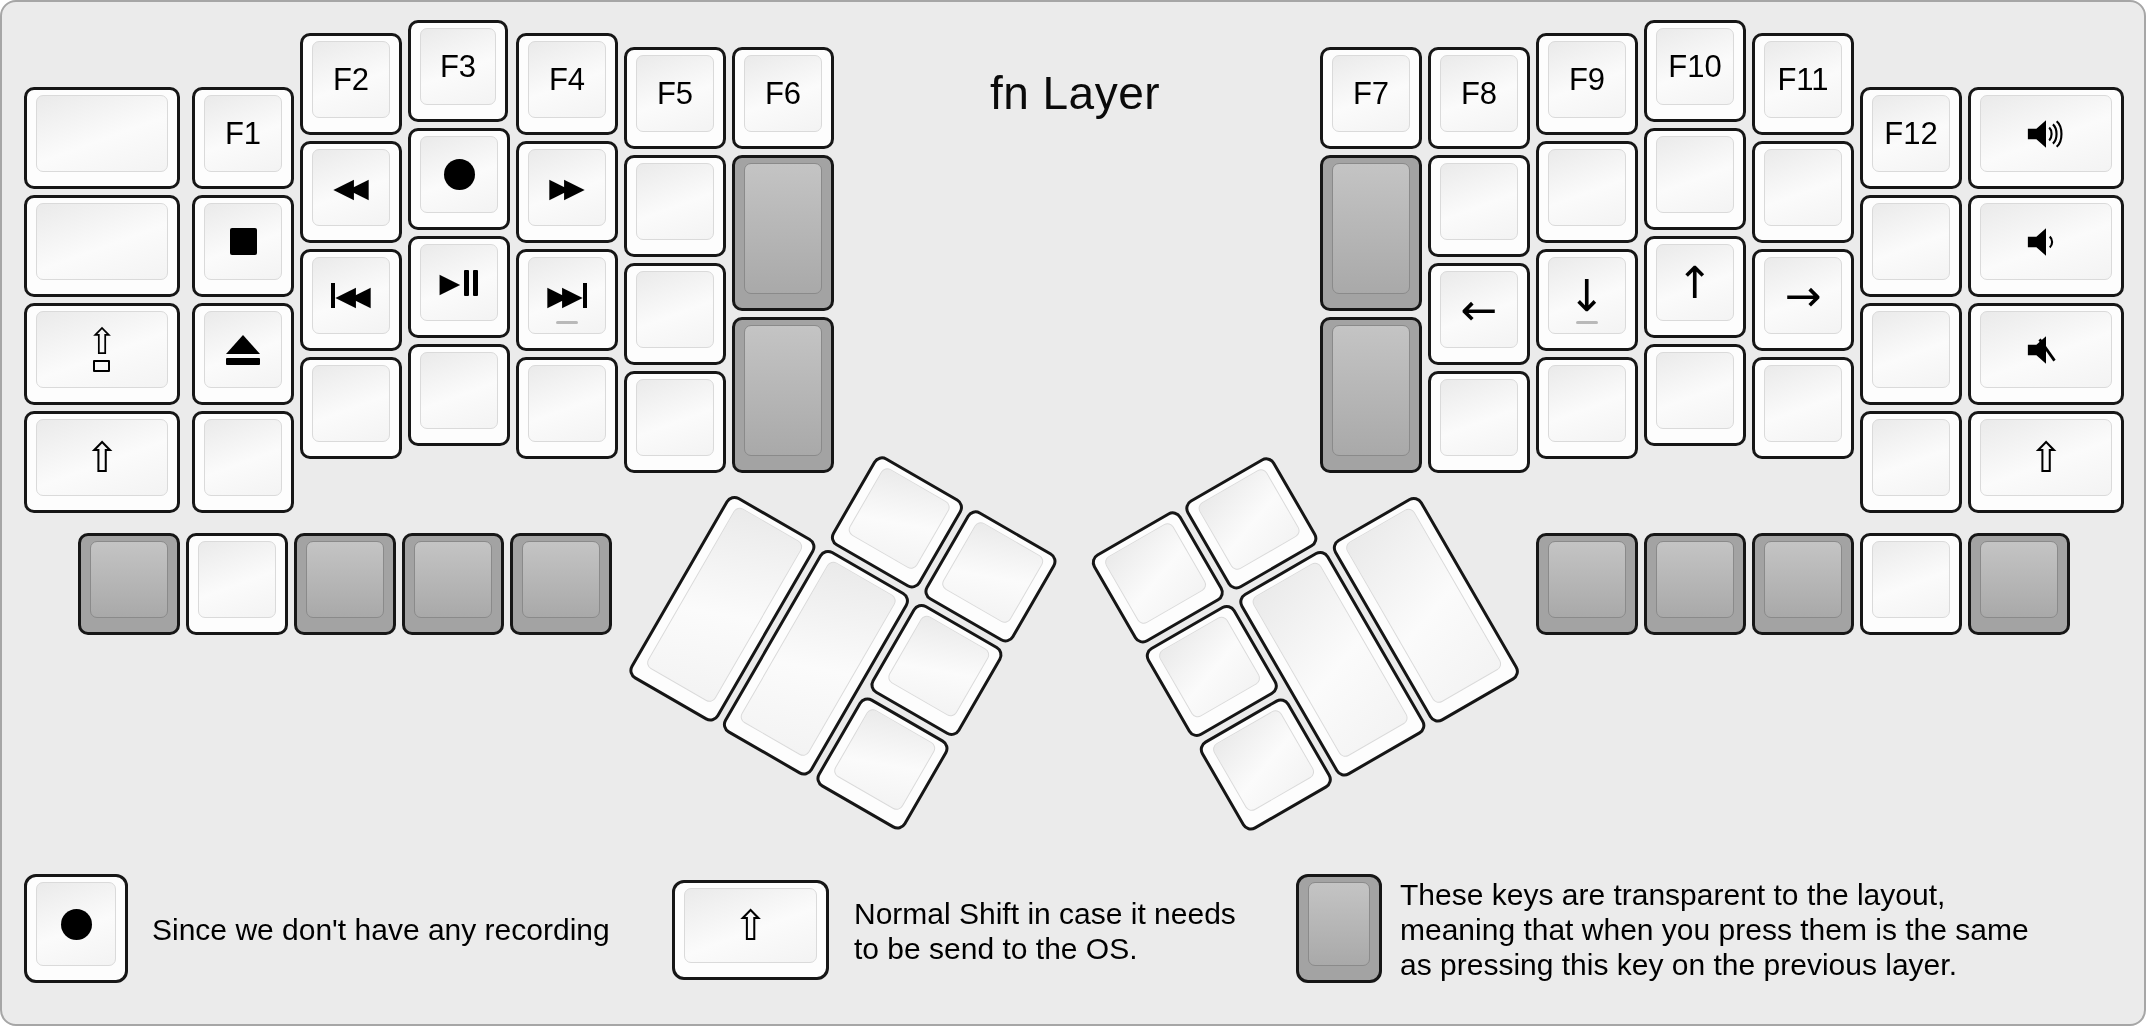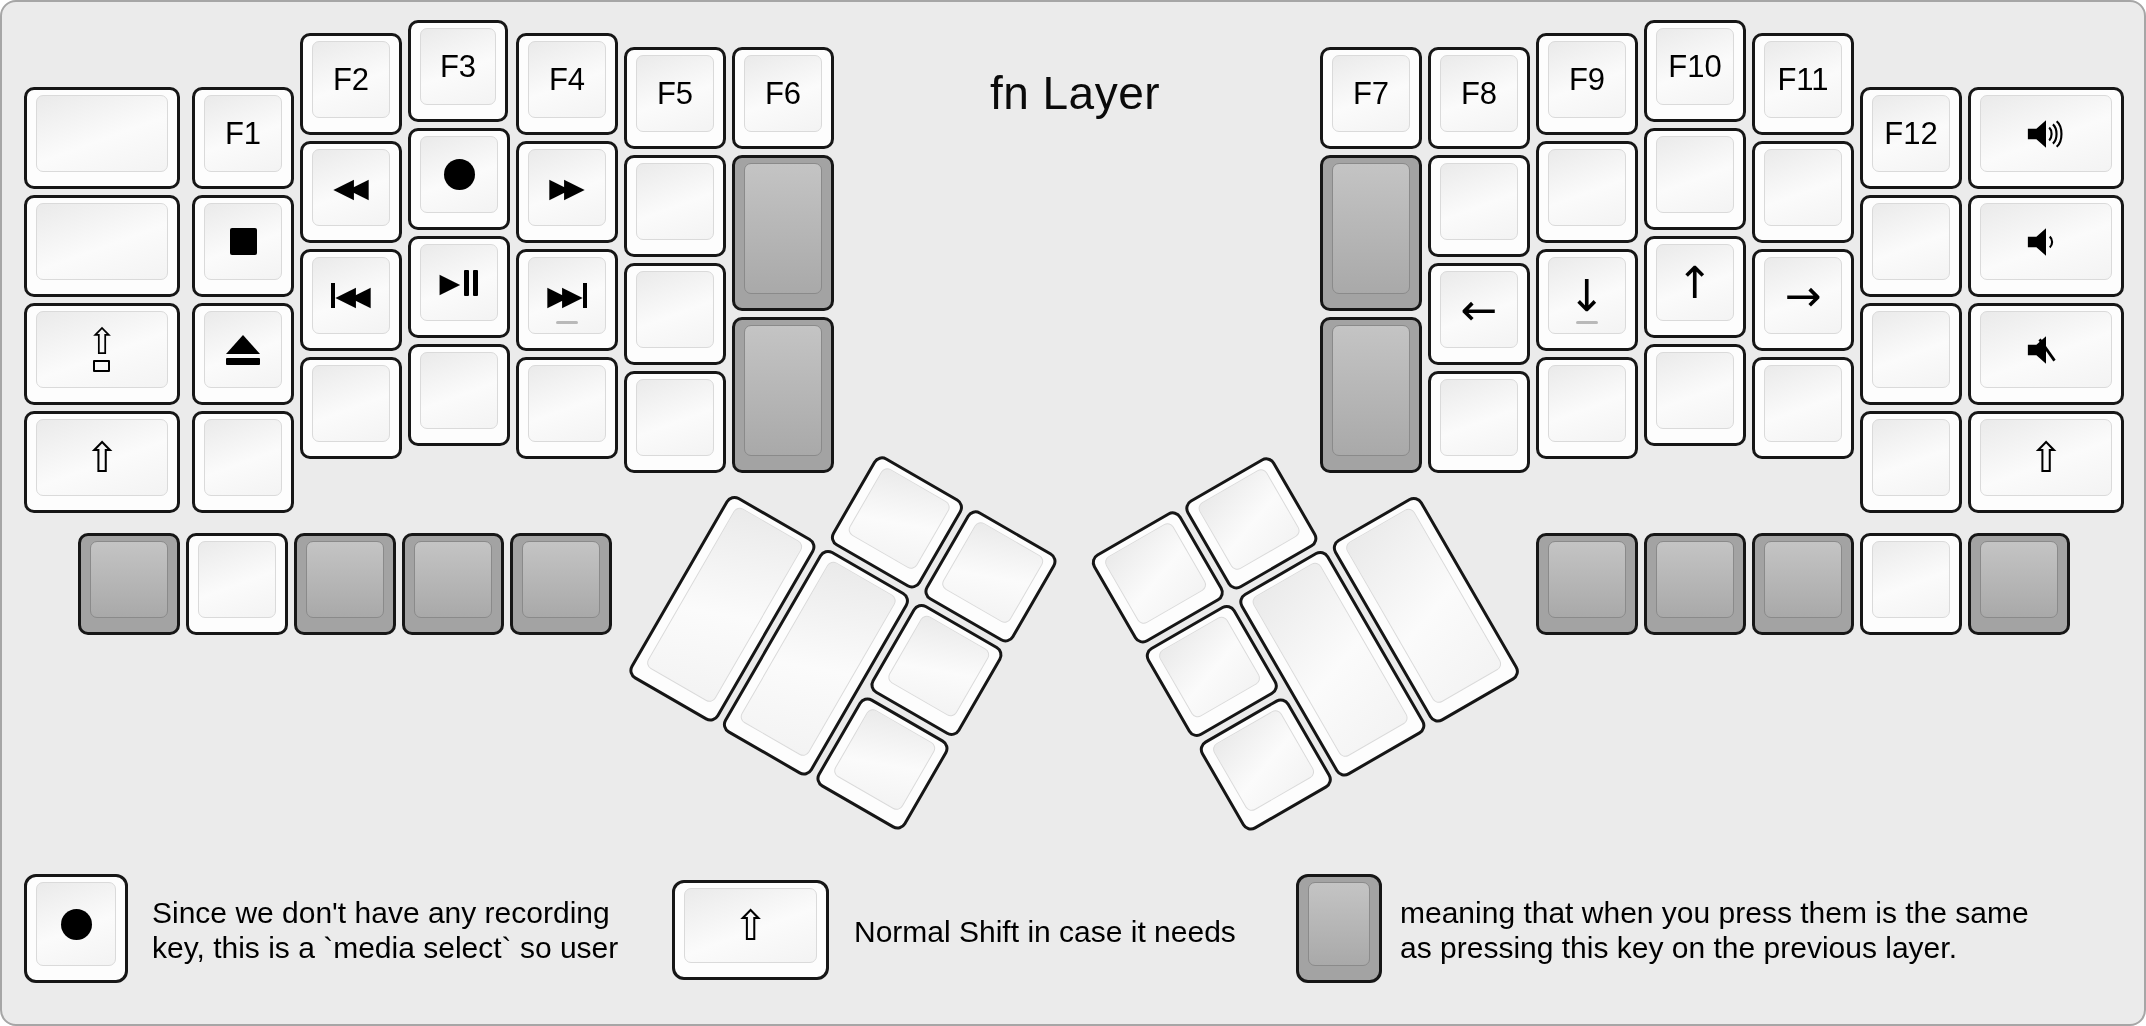--- a/index.html
+++ b/index.html
@@ -422,33 +422,34 @@
   <div id="legend">
       <div class="key" style="left: 22px; top: 872px; width: 104px; height: 109px; border-radius: 12px;">
         <div class="cap">
           <span class="icon">
             <span class="dot"></span>
           </span>
         </div>
       </div>
       <div class="legend-text" style="left: 150px; top: 870px; height: 115px; width: 500px; justify-content: center;">
         <div>Since we don't have any recording</div>
-        <div>key, this is a `media select` so user</div>
       </div>
       <div class="key" style="left: 670px; top: 878px; width: 157px; height: 100px; border-radius: 12px;">
         <div class="cap">
           <span class="icon">
             <span class="glyph shift-g">⇧</span>
           </span>
         </div>
       </div>
       <div class="legend-text" style="left: 852px; top: 876px; height: 106px; width: 470px;">
         <div>Normal Shift in case it needs</div>
+        <div>to be send to the OS.</div>
       </div>
       <div class="key gray" style="left: 1294px; top: 872px; width: 86px; height: 109px; border-radius: 12px;">
         <div class="cap"></div>
       </div>
       <div class="legend-text" style="left: 1398px; top: 870px; height: 115px; width: 720px;">
+        <div>These keys are transparent to the layout,</div>
         <div>meaning that when you press them is the same</div>
         <div>as pressing this key on the previous layer.</div>
       </div>
     </div>
 </div>
 
 </body></html>

